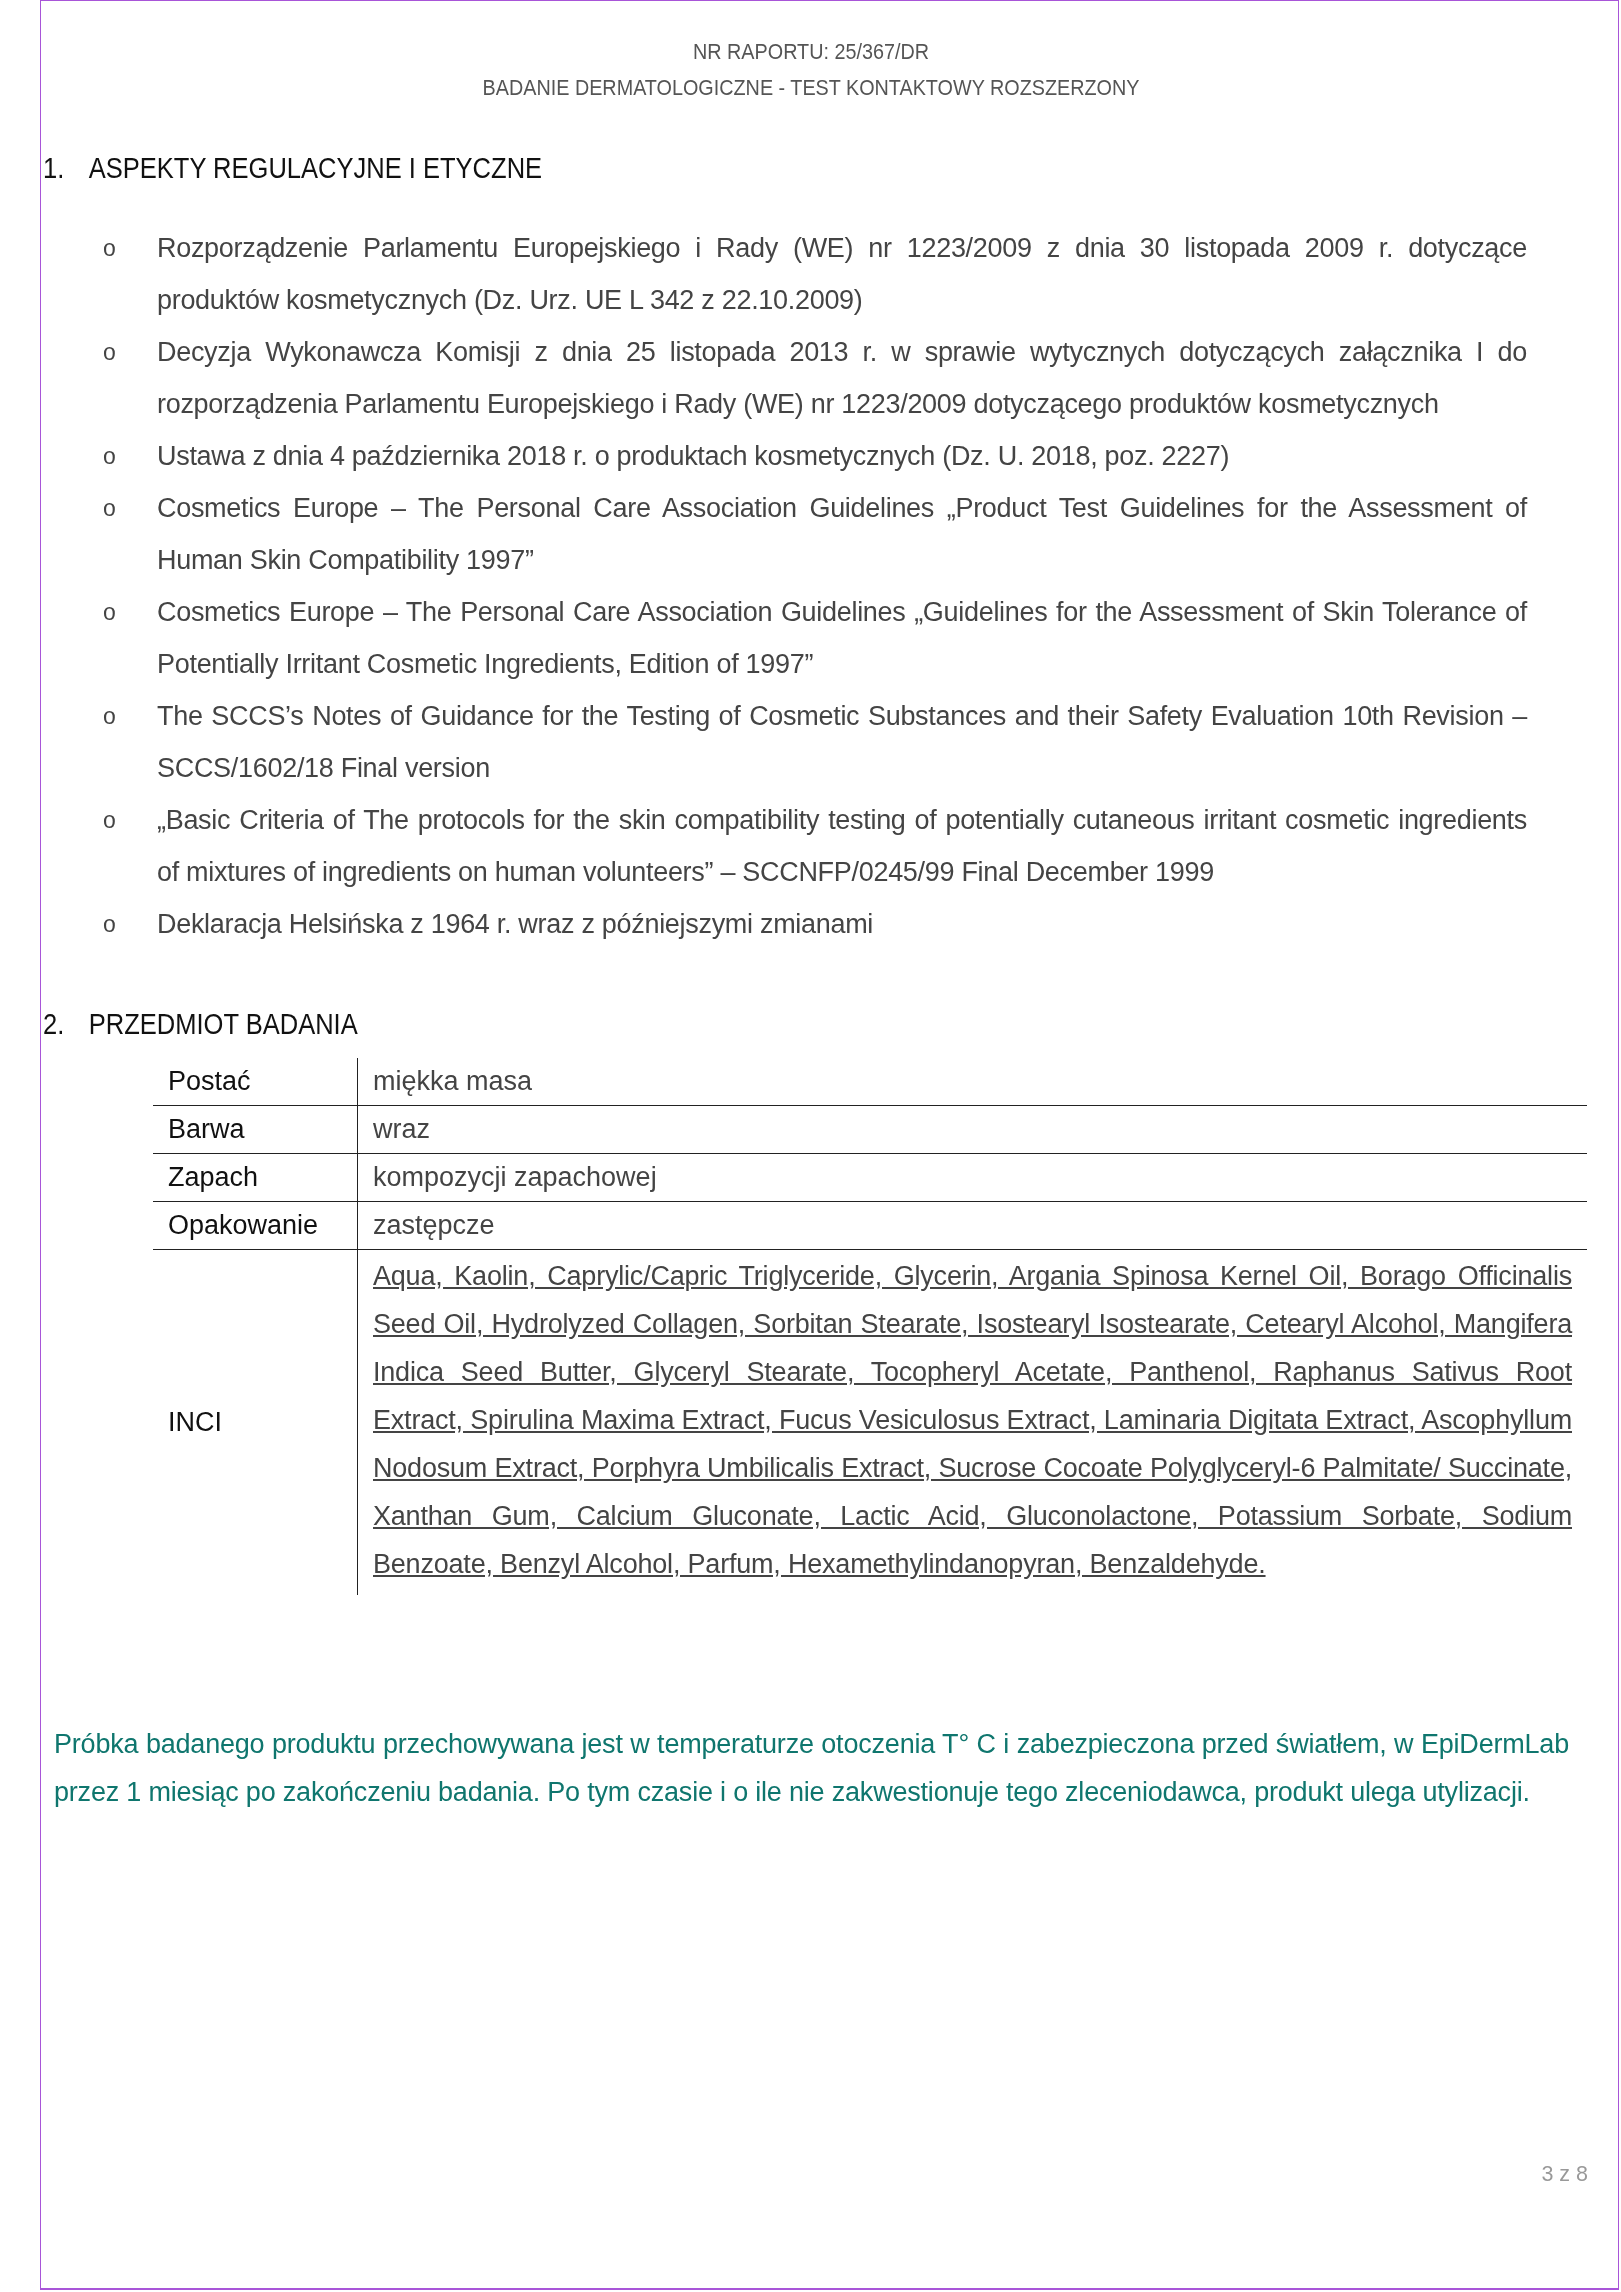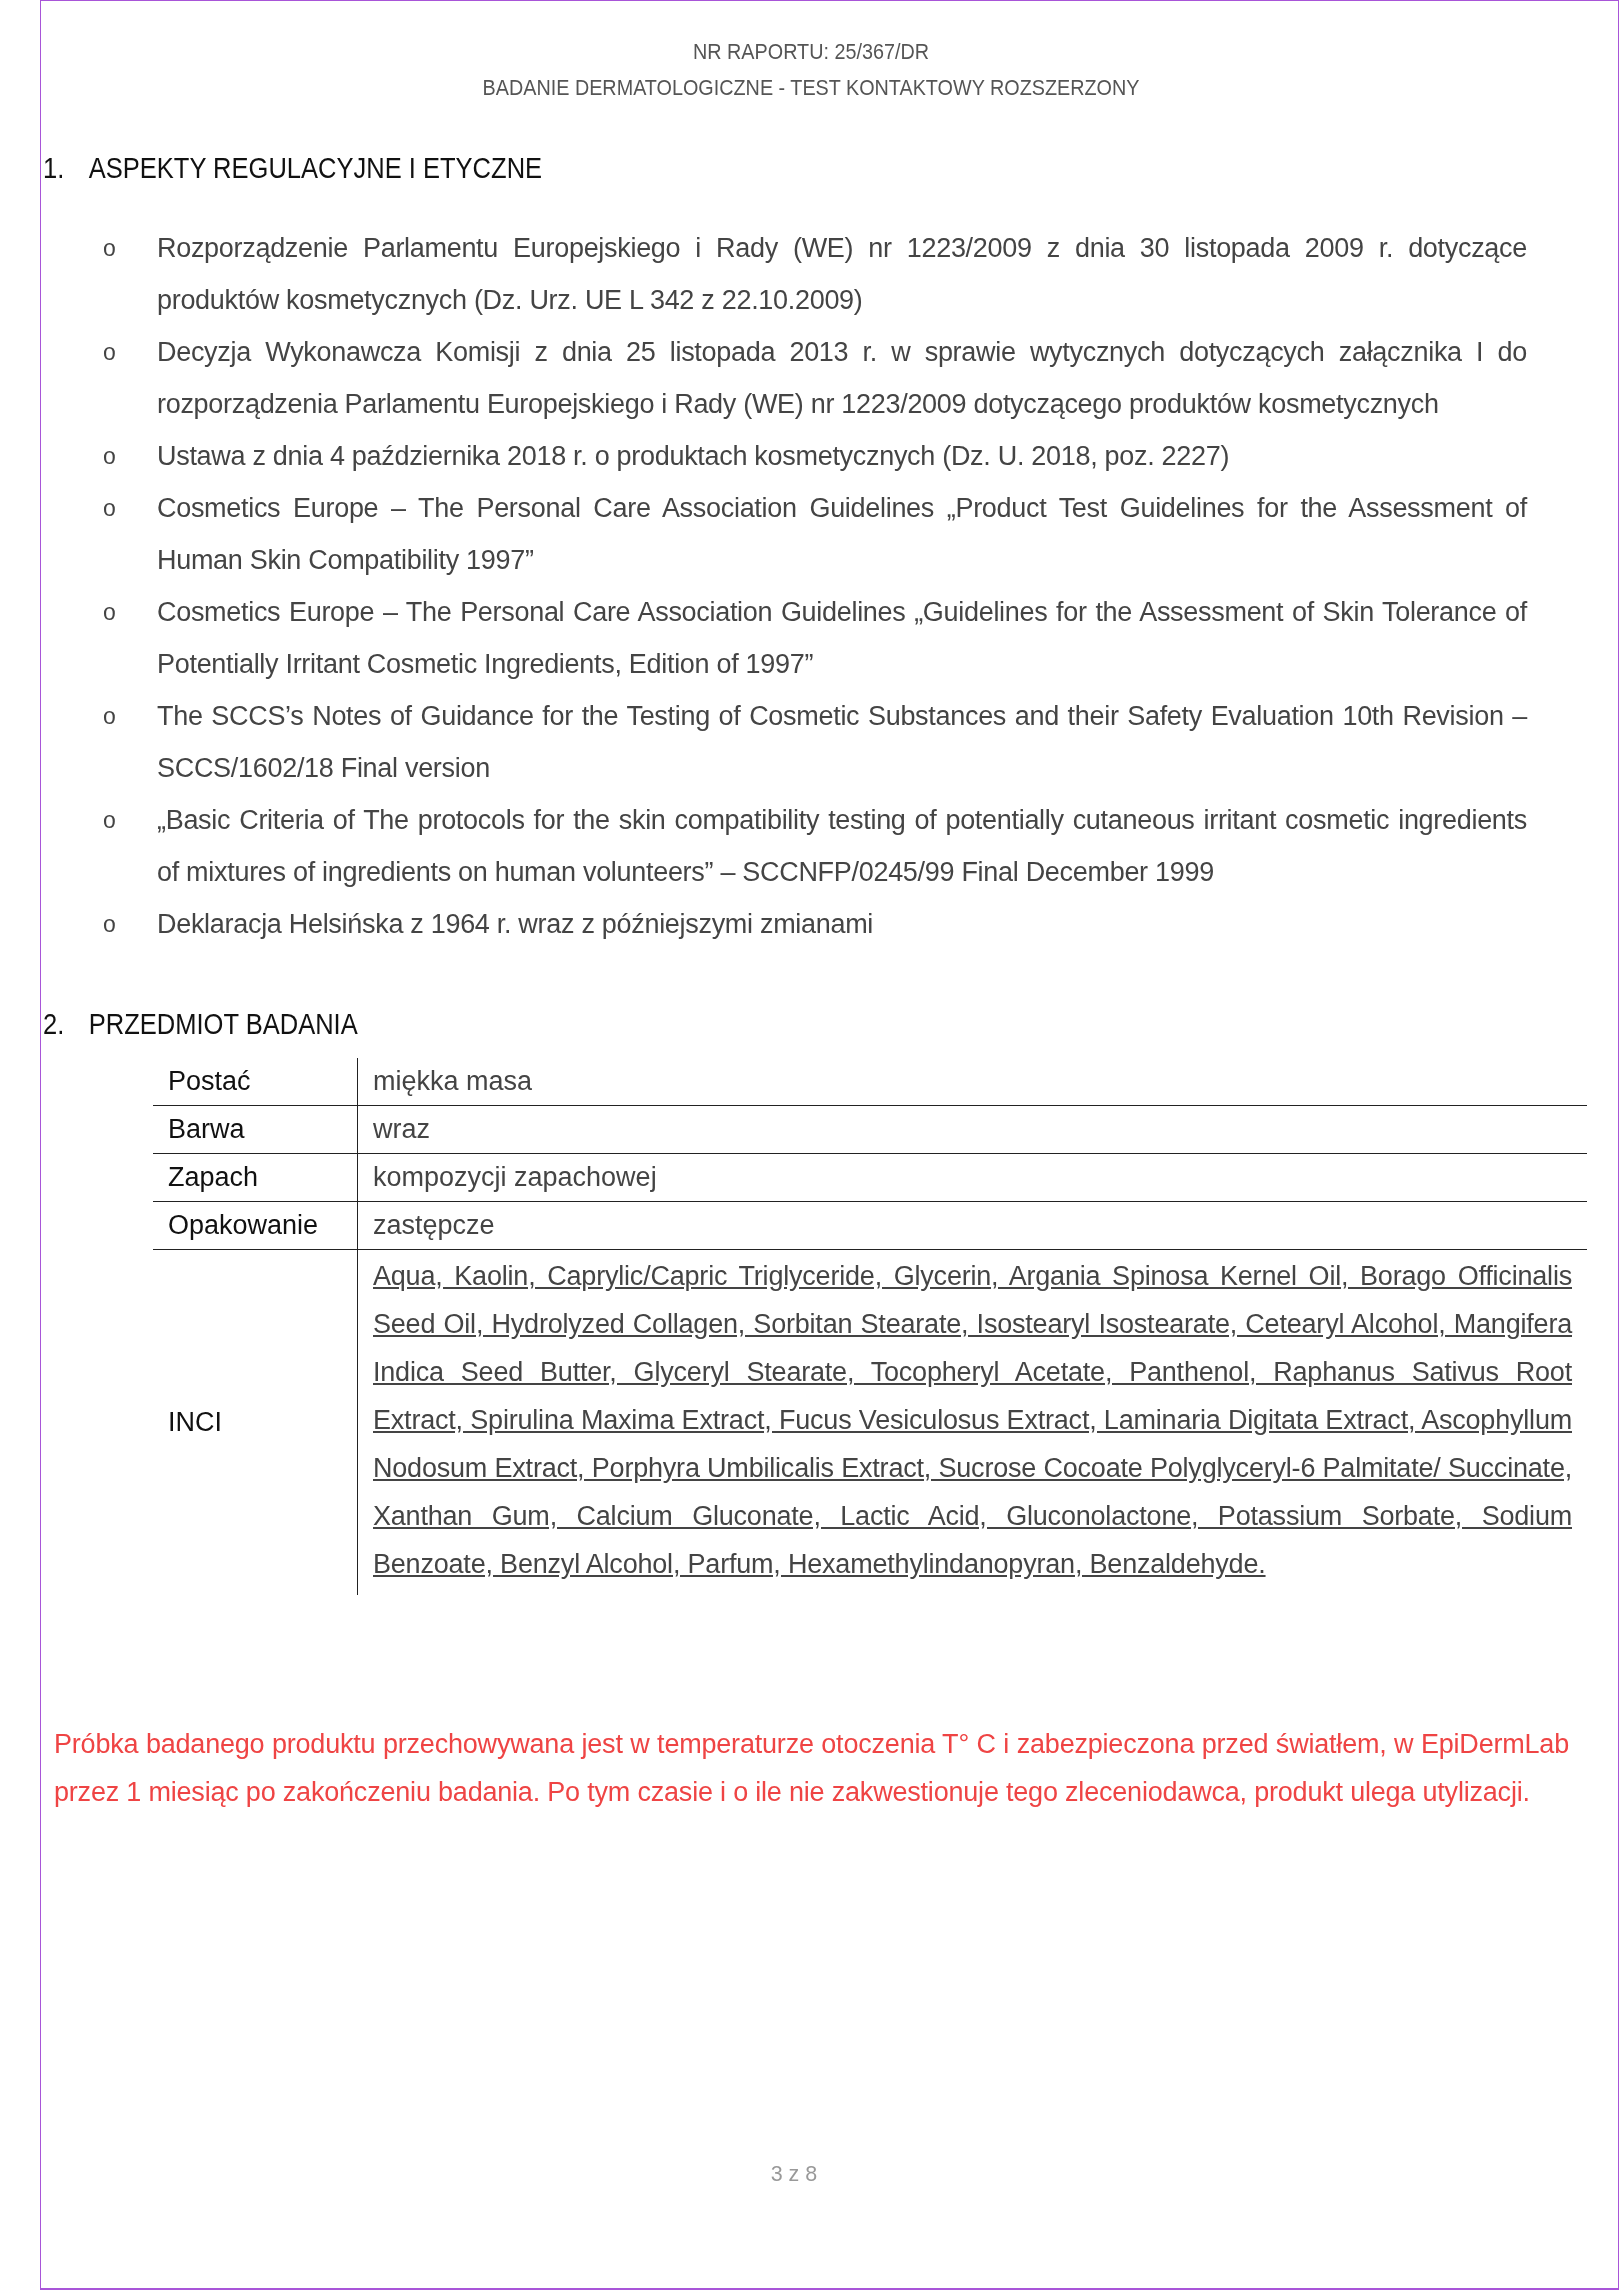--- a/index.html
+++ b/index.html
@@ -16,22 +16,22 @@
   .bullet { display: flex; font-size: 27px; line-height: 52px; color: #444; }
   .bullet .mark { width: 54px; flex: none; font-size: 23px; }
   .bullet .text { flex: 1; text-align: justify; letter-spacing: -0.3px; }
   table.subject { position: absolute; left: 153px; top: 1058px; width: 1434px; border-collapse: collapse; font-size: 27px; }
   table.subject td { padding: 0 15px; vertical-align: middle; }
   table.subject td.k { width: 174px; color: #111; border-right: 1.8px solid #222; margin-top: 9px; }
   table.subject td.v { color: #444; }
   table.subject tr.short td { height: 47px; border-bottom: 1.8px solid #222; }
   table.subject tr.last td { border-bottom: none; }
   table.subject tr.last td.v { text-align: justify; line-height: 48px; padding-top: 1.8px; padding-bottom: 7.2px; letter-spacing: -0.2px; text-decoration: underline; }
-  .note { position: absolute; left: 54px; top: 1720px; width: 1515px; font-size: 27px; line-height: 48px; text-align: justify; color: #ef4444; letter-spacing: -0.2px; }
-  .footer { position: absolute; left: 0; width: 1588px; top: 2155px; text-align: center; color: #999; font-size: 21.5px; line-height: 38px; }
+  .note { position: absolute; left: 54px; top: 1720px; width: 1515px; font-size: 27px; line-height: 48px; text-align: justify; color: #0f766e; letter-spacing: -0.2px; }
+  .footer { position: absolute; left: 0; width: 1588px; top: 2155px; text-align: right; color: #999; font-size: 21.5px; line-height: 38px; }
 </style>
 </head>
 <body>
 
 <div class="page-frame"></div>
 
 <div class="header">
   <div class="line">NR RAPORTU: 25/367/DR</div>
   <div class="line">BADANIE DERMATOLOGICZNE - TEST KONTAKTOWY ROZSZERZONY</div>
 </div>

